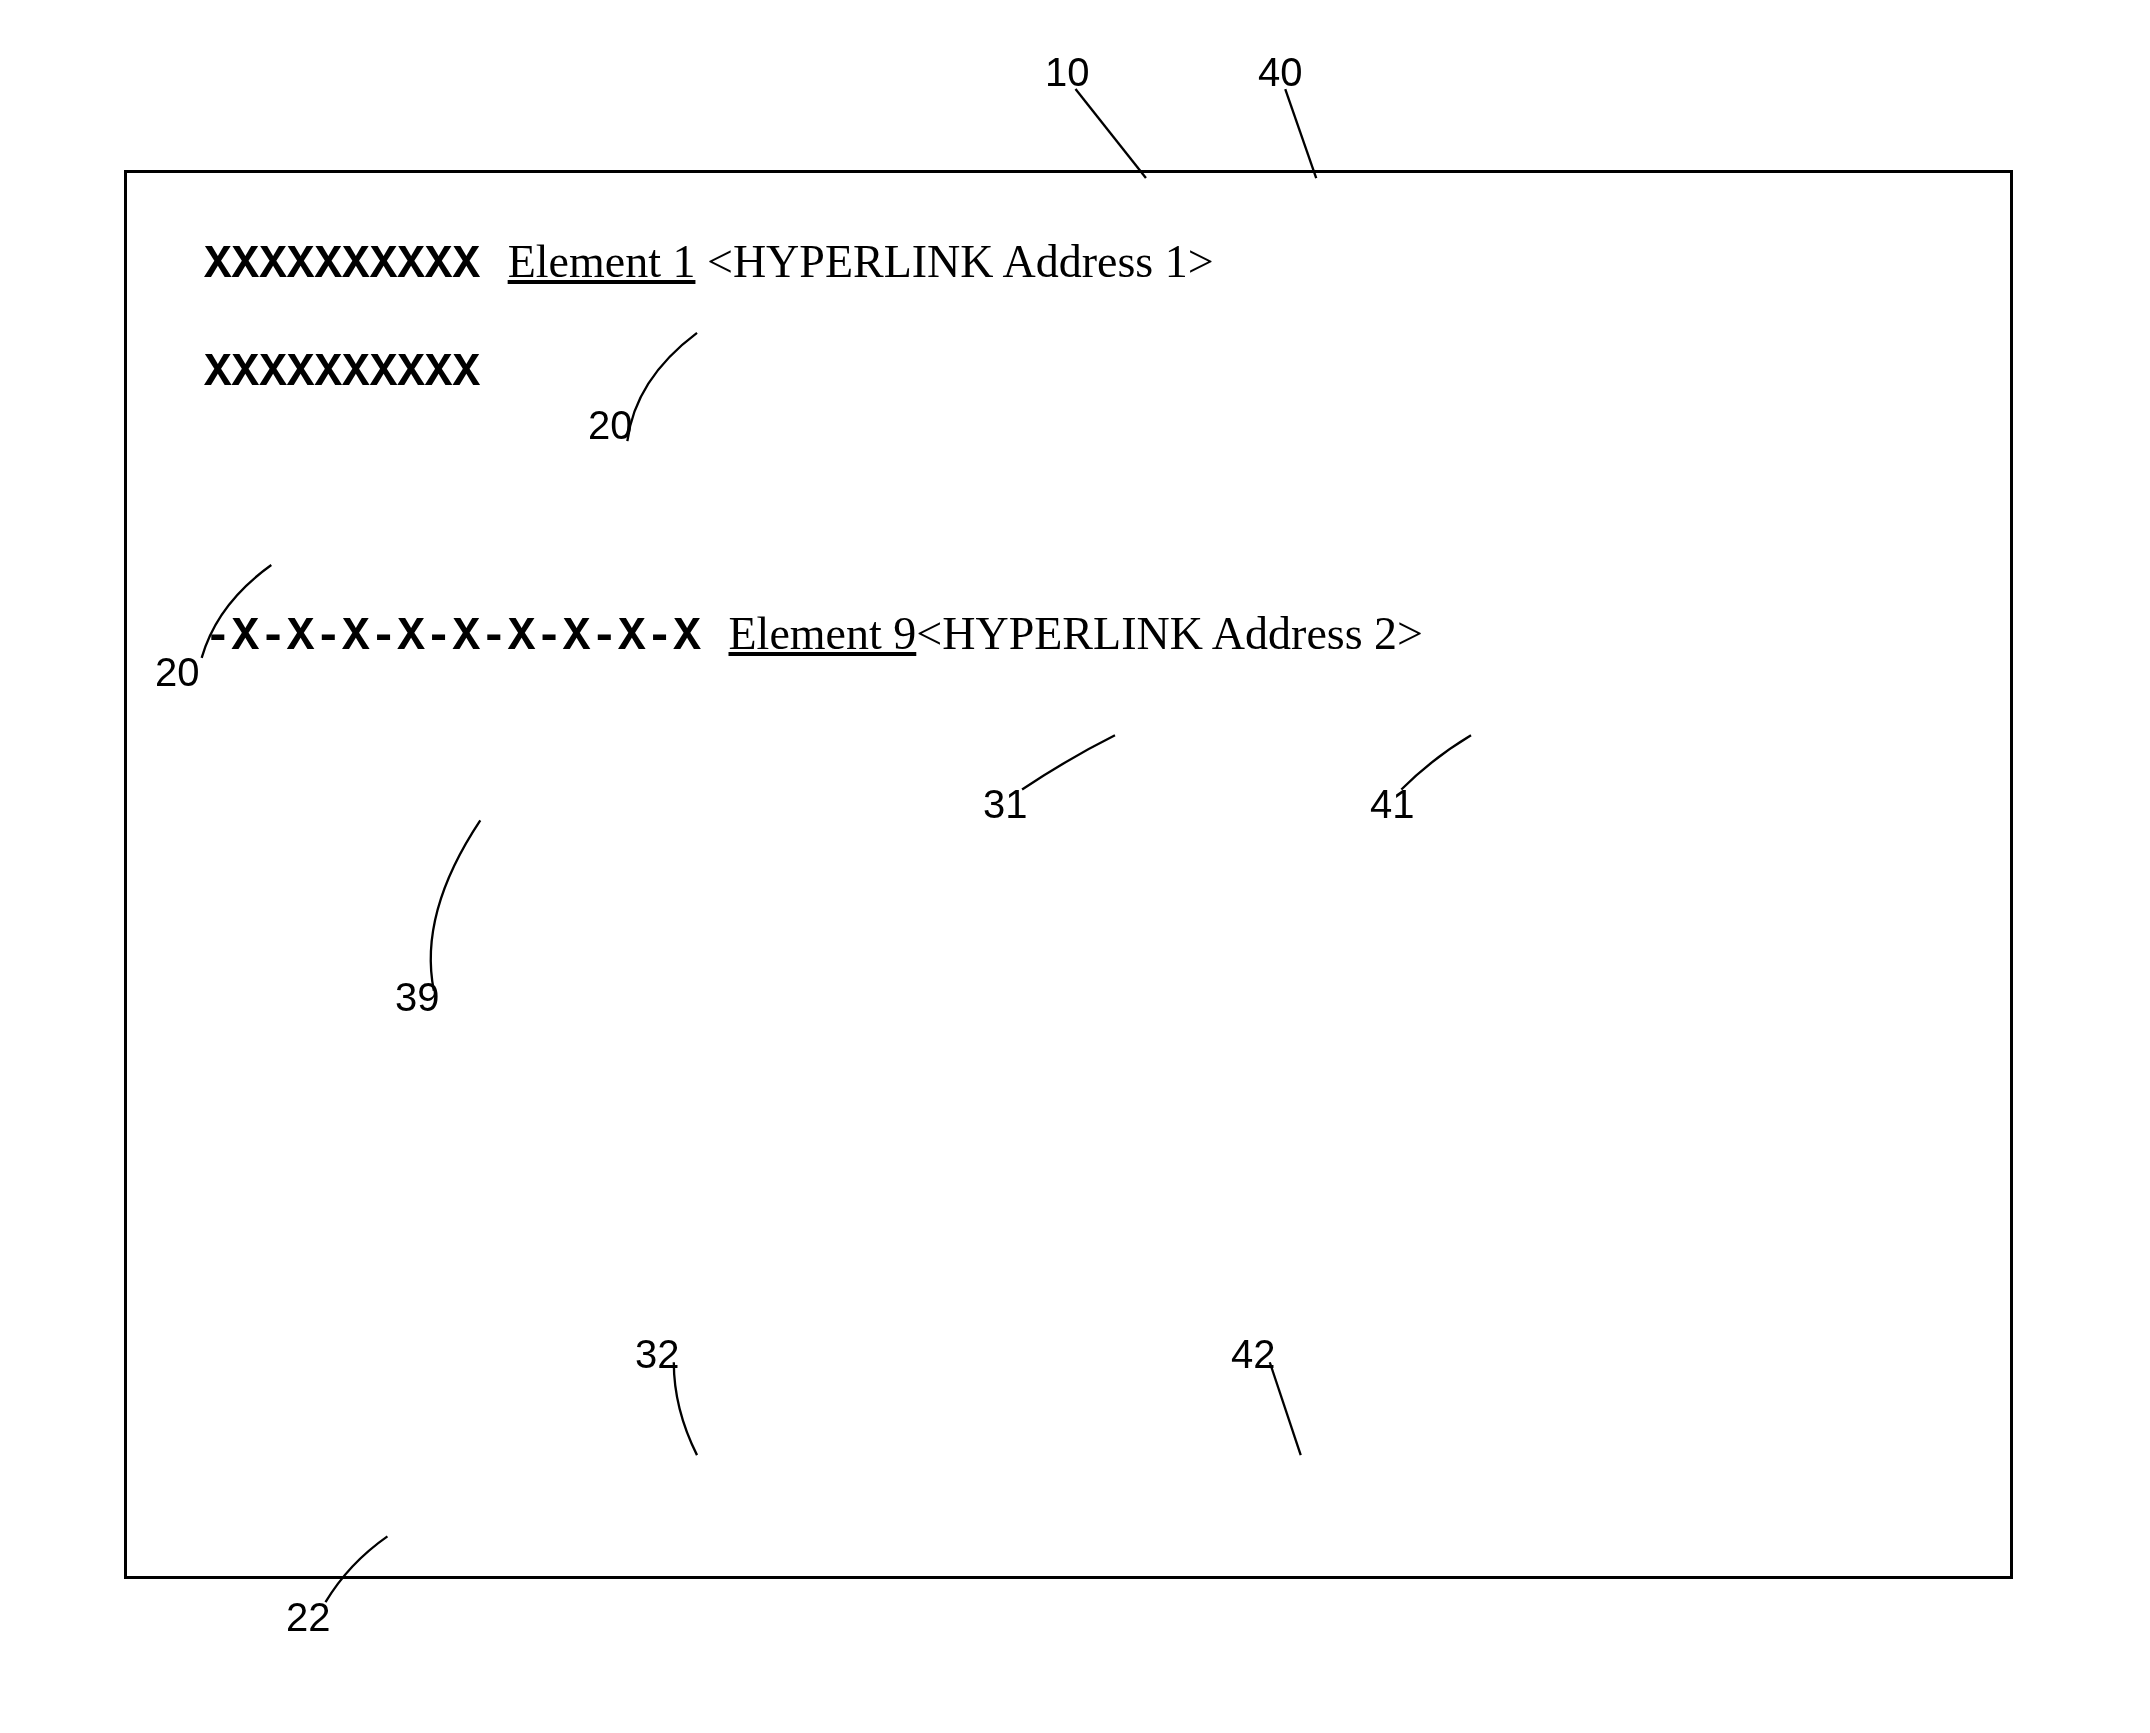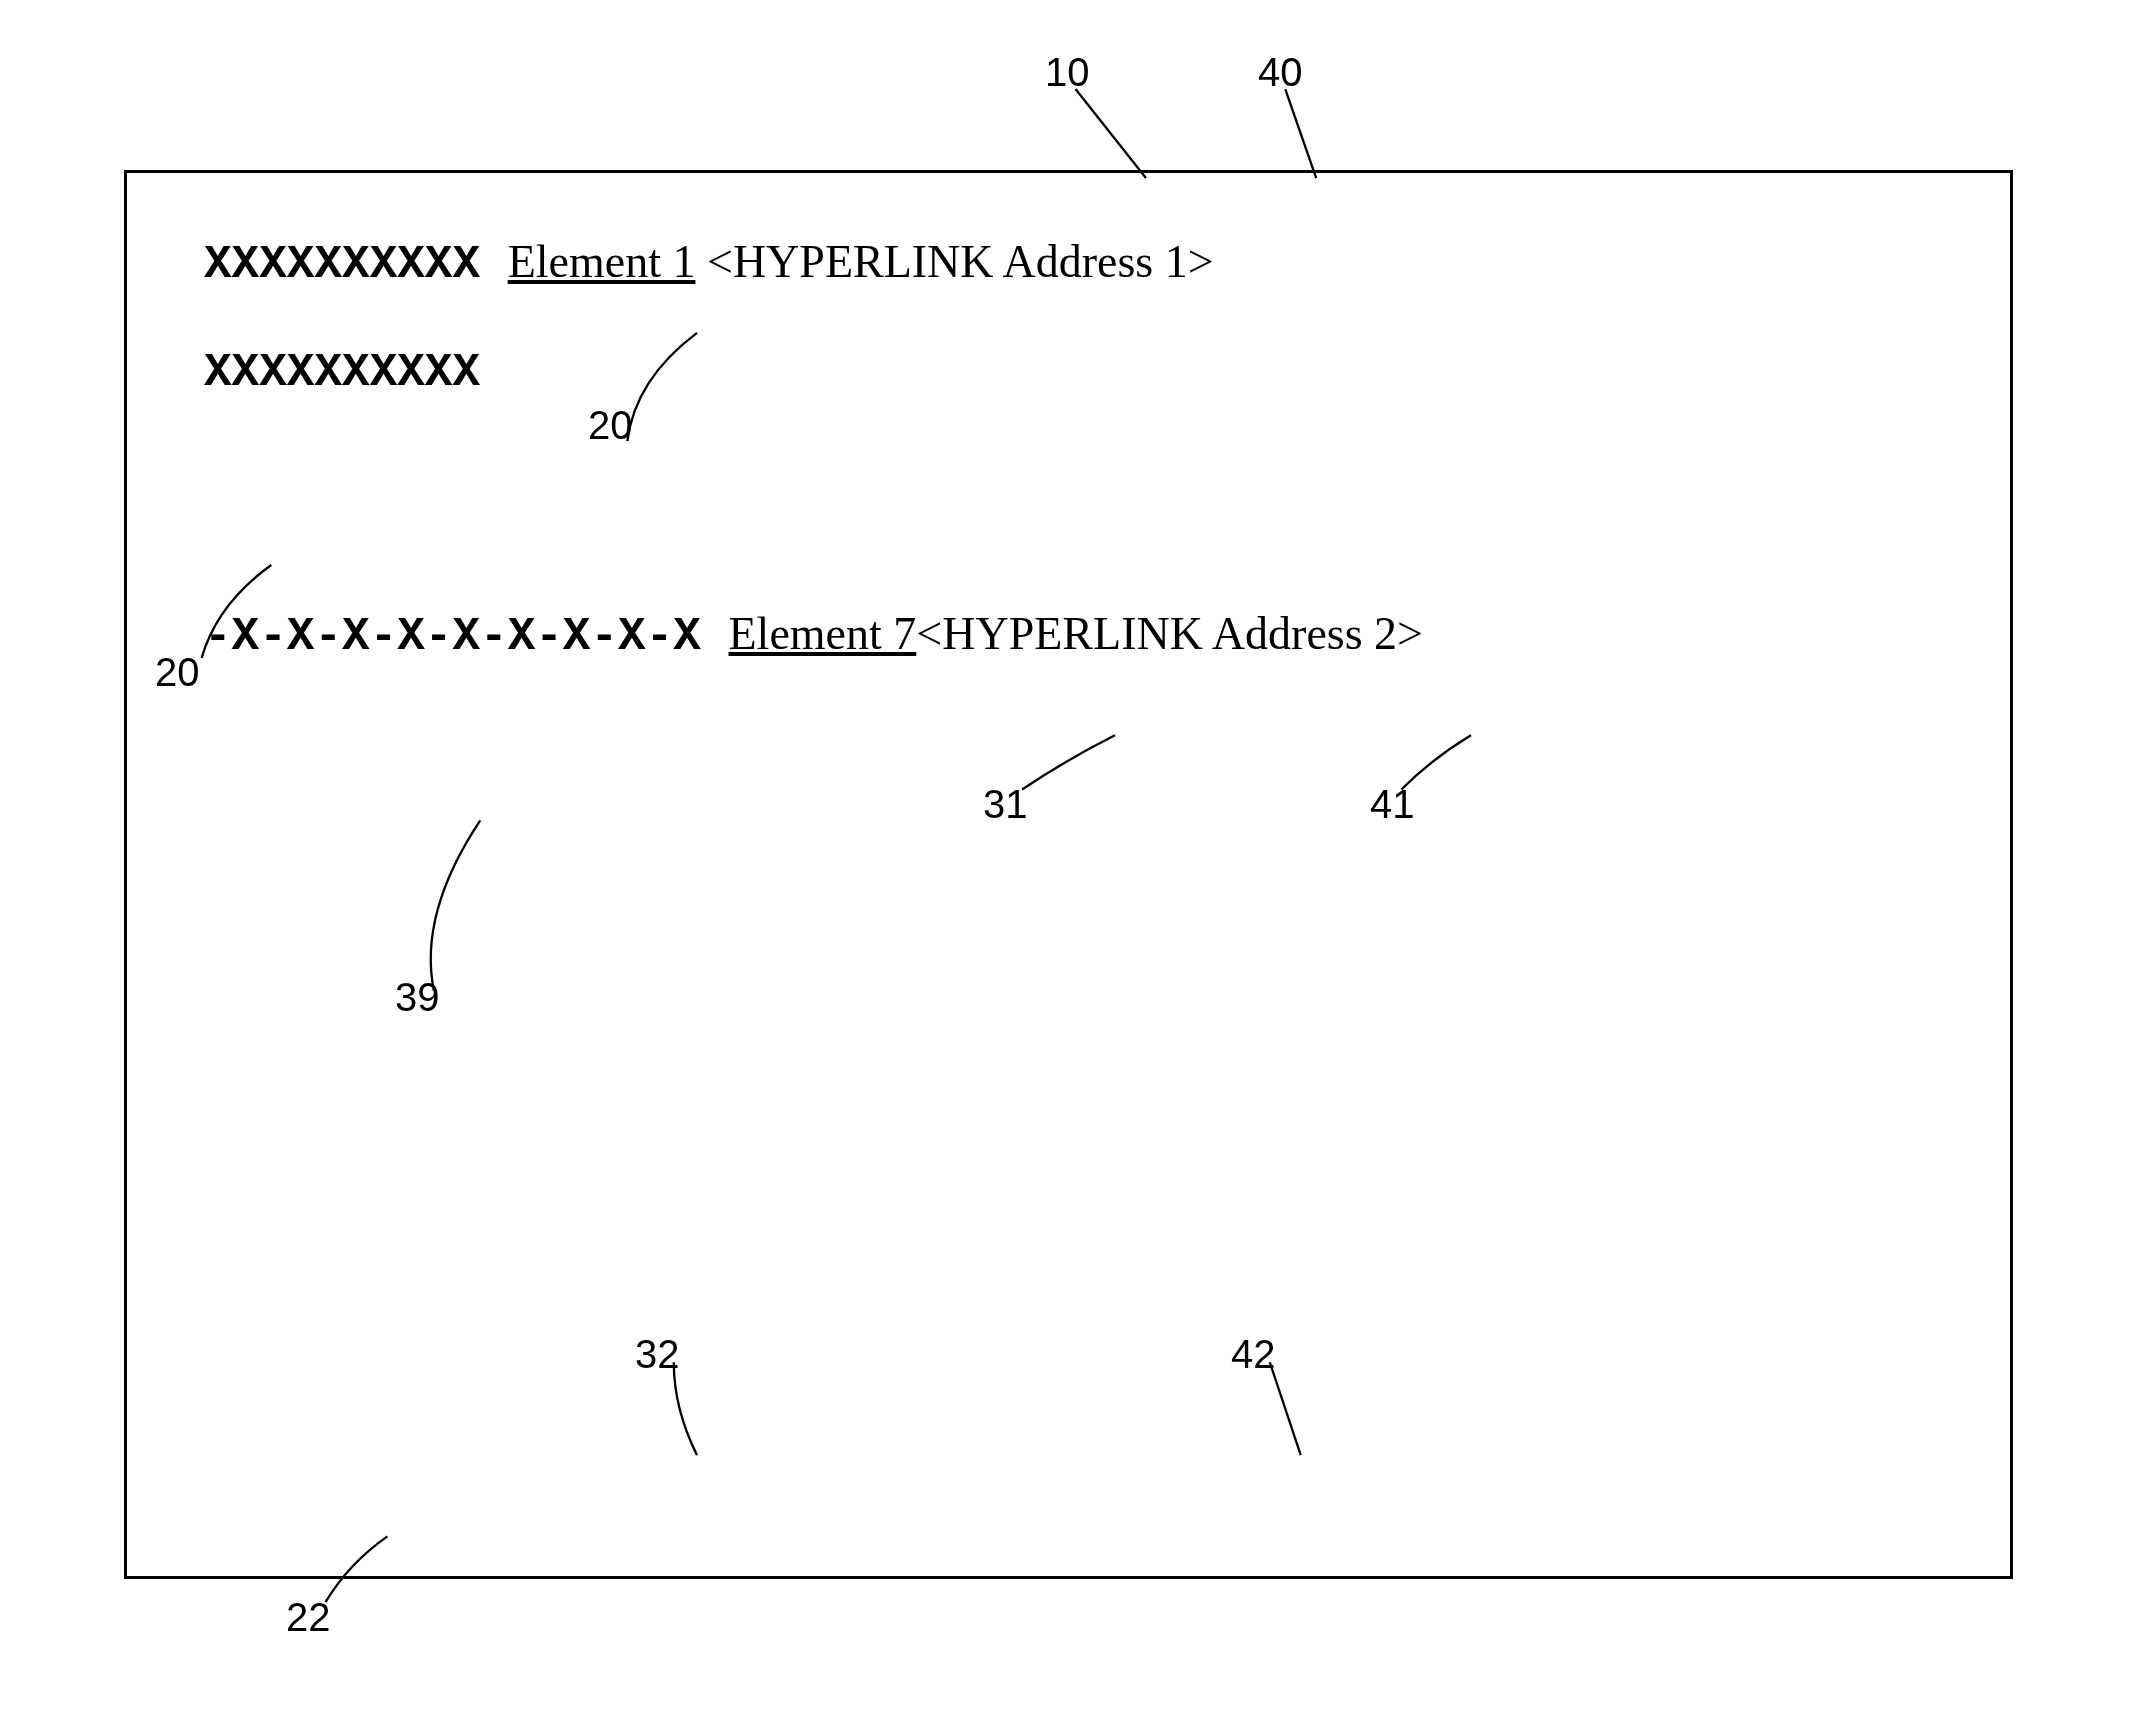--- a/index.html
+++ b/index.html
@@ -166,21 +166,21 @@
 
       <div class="line-1">
         <span class="monospace">XXXXXXXXXX </span><span class="underlined">Element 1</span><span> &lt;HYPERLINK Address 1&gt;</span>
       </div>
 
       <div class="line-2">
         <span class="monospace">XXXXXXXXXX</span>
       </div>
 
       <div class="line-3">
-        <span class="monospace">-X-X-X-X-X-X-X-X-X </span><span class="underlined">Element 7</span><span>&lt;HYPERLINK Address 2&gt;</span>
+        <span class="monospace">-X-X-X-X-X-X-X-X-X </span><span class="underlined">Element 9</span><span>&lt;HYPERLINK Address 2&gt;</span>
       </div>
 
     </div>
 
 
   </div>
 
 </div>
 
 

